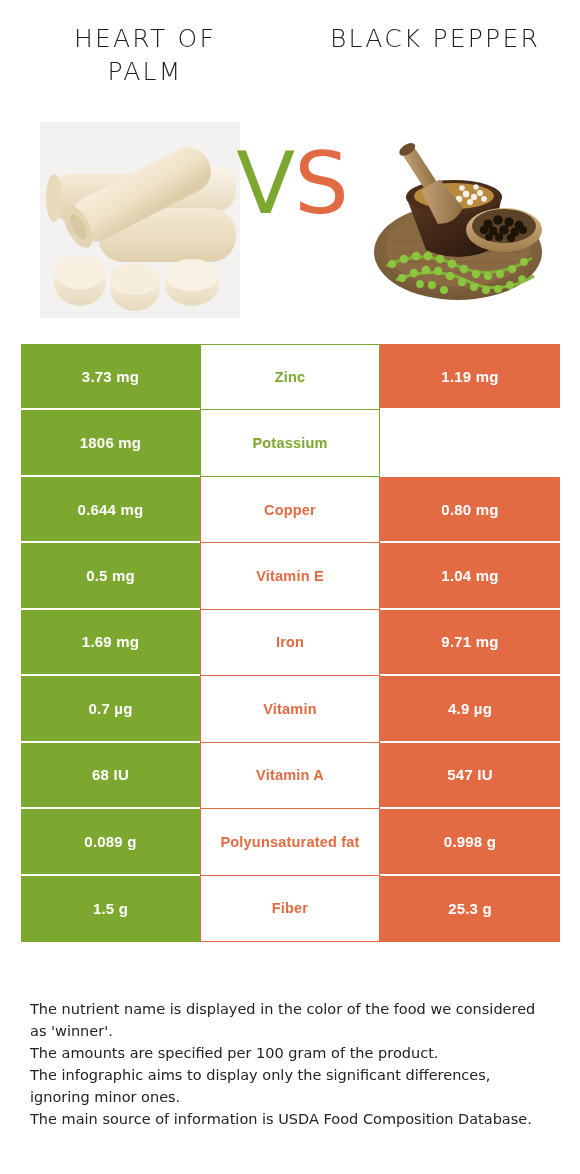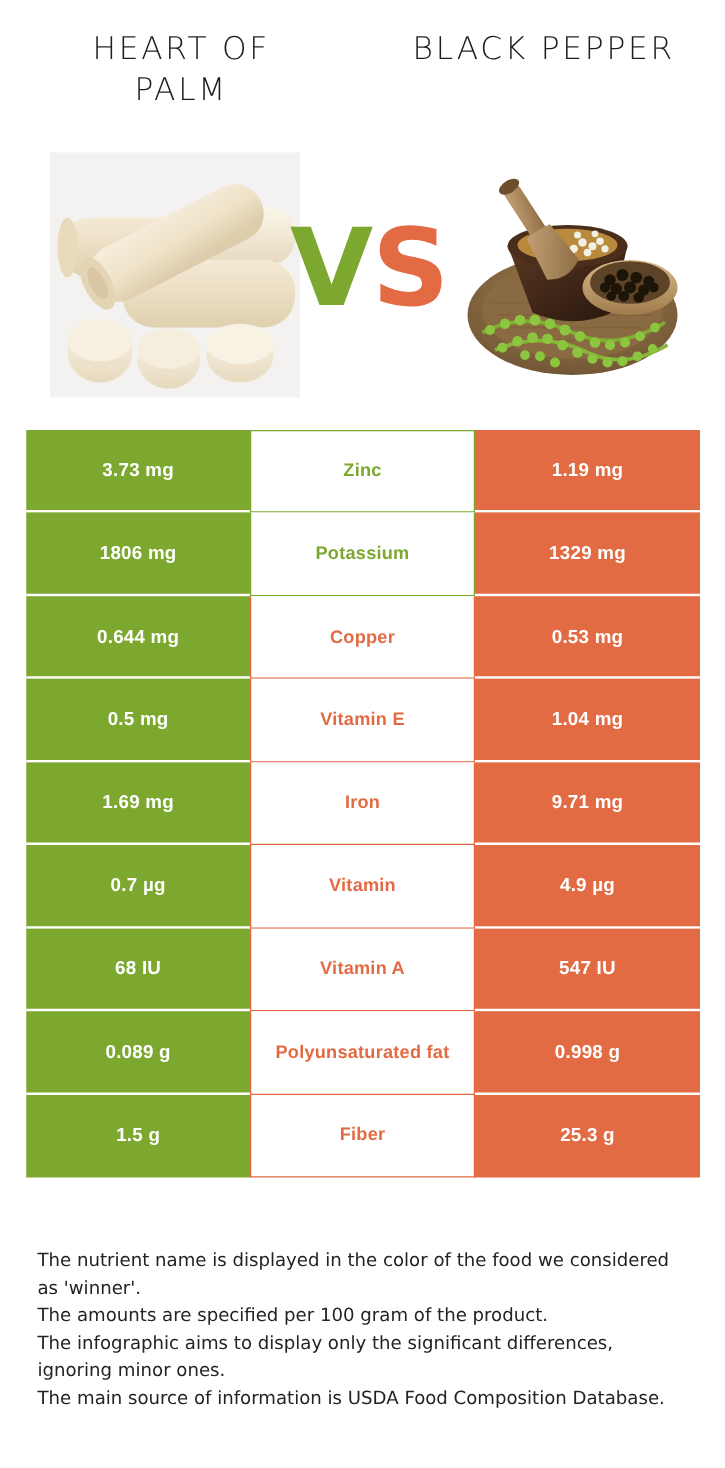--- a/index.html
+++ b/index.html
@@ -78,25 +78,24 @@
     background: #ffffff;
   }
   .vs {
     position: absolute;
     left: 232px;
     top: 18px;
     width: 120px;
     text-align: center;
     font-family: "DejaVu Sans", sans-serif;
     font-size: 86px;
-    font-weight: 700;
+    font-weight: 400;
     line-height: 1;
     letter-spacing: -1px;
     z-index: 5;
-    margin-top: 32px;
   }
   .vs .v { color: #7da82f; }
   .vs .s { color: #e26b43; }
 
   
   .hop-svg, .bp-svg { display: block; width: 100%; height: 100%; }
 
   
   .table {
     position: absolute;
@@ -342,26 +341,25 @@
 
   <div class="table" id="comparison-table">
       <div class="row win-green">
         <div class="cell cell-left">3.73 mg</div>
         <div class="cell cell-mid">Zinc</div>
         <div class="cell cell-right">1.19 mg</div>
       </div>
       <div class="row win-green">
         <div class="cell cell-left">1806 mg</div>
         <div class="cell cell-mid">Potassium</div>
-        <div class="cell cell-right">1329 mg</div>
       </div>
       <div class="row win-orange">
         <div class="cell cell-left">0.644 mg</div>
         <div class="cell cell-mid">Copper</div>
-        <div class="cell cell-right">0.53 mg</div>
+        <div class="cell cell-right">0.80 mg</div>
       </div>
       <div class="row win-orange">
         <div class="cell cell-left">0.5 mg</div>
         <div class="cell cell-mid">Vitamin E</div>
         <div class="cell cell-right">1.04 mg</div>
       </div>
       <div class="row win-orange">
         <div class="cell cell-left">1.69 mg</div>
         <div class="cell cell-mid">Iron</div>
         <div class="cell cell-right">9.71 mg</div>

